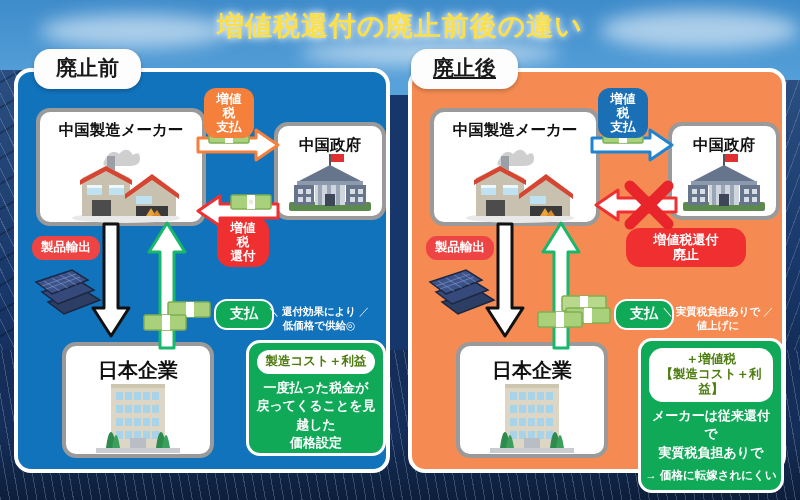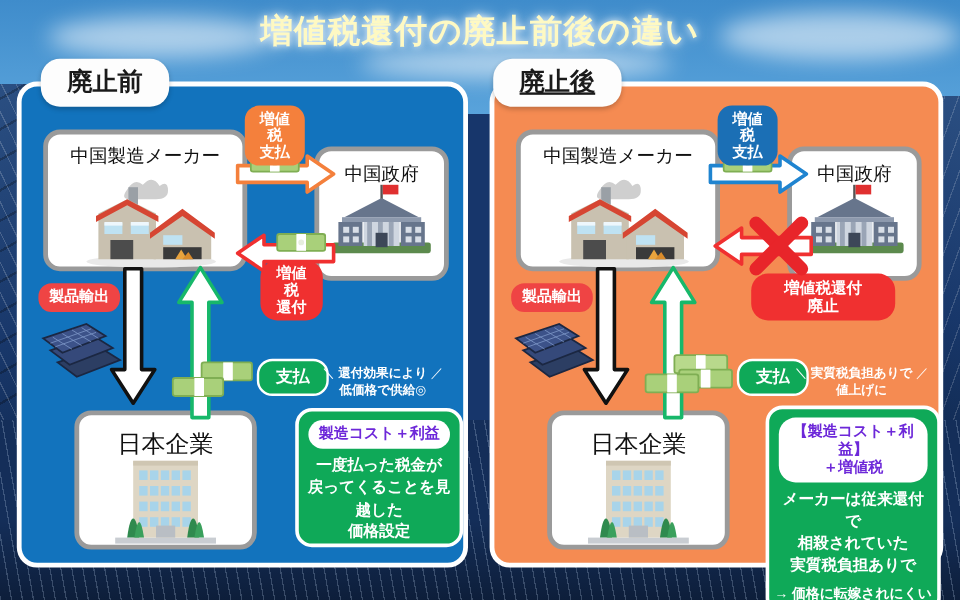--- a/index.html
+++ b/index.html
@@ -53,21 +53,21 @@
     position: absolute; left: 388px; top: 95px; width: 26px; height: 300px;
     background:
       repeating-linear-gradient(60deg, rgba(255,255,255,0.22) 0 1px, rgba(0,0,0,0) 1px 10px),
       linear-gradient(160deg, #2e5party, #16346a);
     background-color: #17366b;
   }
 
   
   .title {
     position: absolute; top: 8px; left: 0; width: 800px; text-align: center;
-    font-size: 27px; font-weight: bold; color: #fef9c3; letter-spacing: 1px;
+    font-size: 27px; font-weight: bold; color: #fde047; letter-spacing: 1px;
     z-index: 6;
     text-shadow: 0 0 6px rgba(255,255,255,0.85), 0 0 12px rgba(255,255,255,0.7);
   }
 
   
   .panel {
     position: absolute; top: 68px; height: 405px; border-radius: 17px;
     border: 4px solid #ffffff; z-index: 3;
   }
   #panel-before { left: 14px; width: 376px; background: #1273bd; }
@@ -82,26 +82,26 @@
   #tag-before { left: 34px; top: 49px; }
   #tag-after  { left: 411px; top: 49px; text-decoration: underline; }
 
   
   .card {
     position: absolute; background: #ffffff; border: 4px solid #9a9a9a;
     border-radius: 14px;
   }
   .card-title {
     position: absolute; left: 0; width: 100%; text-align: center;
-    font-weight: normal; color: #111;
+    font-weight: bold; color: #111;
   }
 
   .maker { top: 36px; width: 170px; height: 118px; left: 18px; }
   .maker .card-title { top: 8px; font-size: 15.5px; }
-  .gov { top: 50px; width: 112px; height: 112px; left: 244px; }
+  .gov { top: 50px; width: 112px; height: 98px; left: 256px; }
   .gov .card-title { top: 9px; font-size: 15.5px; }
   .jp { top: 270px; width: 152px; height: 116px; left: 44px; }
   .jp .card-title { top: 11px; font-size: 20px; }
 
   
   .badge {
     position: absolute; border-radius: 12px; color: #fff;
     font-weight: bold; text-align: center; line-height: 1.12;
     font-size: 12.5px; padding: 4px 8px; z-index: 5;
   }
@@ -118,21 +118,21 @@
     border: 2px solid #ffffff;
   }
 
   
   .note {
     position: absolute; background: #0fa958; border: 3px solid #ffffff;
     border-radius: 14px; color: #ffffff; text-align: center;
     font-weight: bold; z-index: 4;
   }
   .note-head {
-    background: #ffffff; color: #6d28d9; border-radius: 14px;
+    background: #ffffff; color: #4d7c0f; border-radius: 14px;
     margin: 7px 8px 5px; padding: 4px 2px 5px; font-size: 12.5px; line-height: 1.2;
   }
   .note-body { font-size: 13px; line-height: 1.42; padding: 0 6px; }
   .note-arrow { font-size: 11.5px; margin-top: 6px; padding-bottom: 7px; }
 
   .sidenote {
     position: absolute; color: #ffffff; font-weight: bold; font-size: 10.5px;
     text-align: center; line-height: 1.35; z-index: 5;
   }
   .sidenote .slash { font-weight: normal; }
@@ -478,26 +478,25 @@
       <rect x="36" y="58" width="16" height="10" fill="#b9bec4"></rect>
       <path d="M12 68 q2-16 5-16 q3 0 5 16z" fill="#2f8a4e"></path>
       <path d="M18 68 q2-13 4-13 q2 0 4 13z" fill="#3aa05c"></path>
       <path d="M62 68 q2-16 5-16 q3 0 5 16z" fill="#2f8a4e"></path>
       <path d="M68 68 q2-13 4-13 q2 0 4 13z" fill="#3aa05c"></path>
     </svg>
   </div>
 
   <div class="note" style="left:226px; top:266px; width:146px;">
     <div class="note-head">
+      <div>＋増値税</div>
       <div>【製造コスト＋利益】</div>
-      <div>＋増値税</div>
     </div>
     <div class="note-body">
       <div>メーカーは従来還付で</div>
-      <div>相殺されていた</div>
       <div>実質税負担ありで</div>
     </div>
     <div class="note-arrow">→ 価格に転嫁されにくい</div>
   </div>
 </div>
 
 <div class="panel-tag" id="tag-before">廃止前</div>
 <div class="panel-tag" id="tag-after">廃止後</div>
 
 </body></html>

